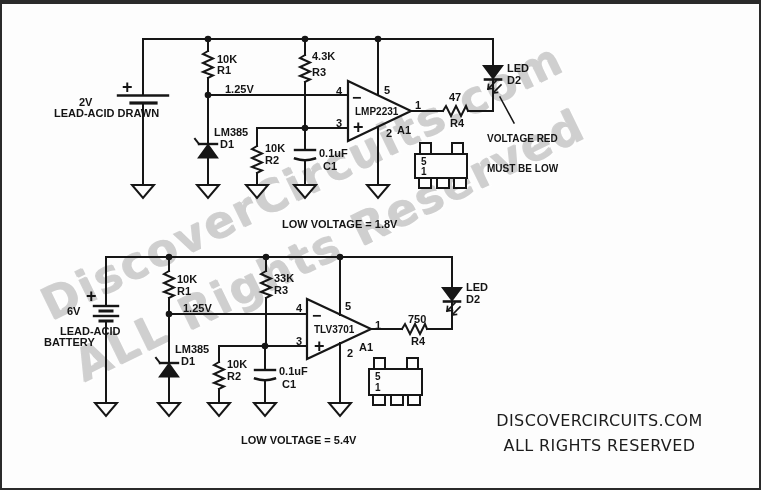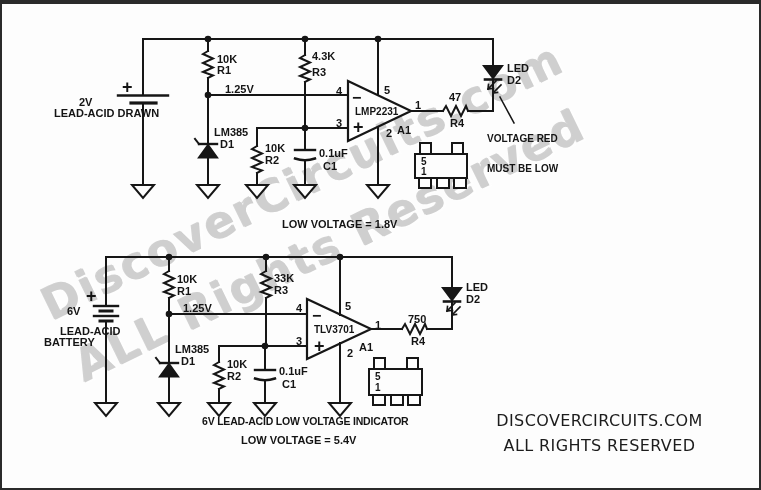--- a/index.html
+++ b/index.html
@@ -282,20 +282,19 @@
   <span class="sym" style="left:312px;top:307px;font-size:16px;">−</span>
   <span class="sym" style="left:314px;top:336px;font-size:18px;">+</span>
   <span class="L10" style="left:314px;top:324px;">TLV3701</span>
   <span class="L" style="left:359px;top:341px;">A1</span>
   <span class="L" style="left:408px;top:313px;">750</span>
   <span class="L" style="left:411px;top:335px;">R4</span>
   <span class="L" style="left:466px;top:281px;">LED</span>
   <span class="L" style="left:466px;top:293px;">D2</span>
   <span class="L10" style="left:375px;top:371px;">5</span>
   <span class="L10" style="left:375px;top:382px;">1</span>
-  <span class="cap" style="left:202px;top:415px;">6V LEAD-ACID LOW VOLTAGE INDICATOR</span>
   <span class="L" style="left:241px;top:434px;">LOW VOLTAGE = 5.4V</span>
 
   <div class="cred" style="left:452px;top:411px;position:absolute;">DISCOVERCIRCUITS.COM</div>
   <div class="cred" style="left:452px;top:436px;position:absolute;">ALL RIGHTS RESERVED</div>
 
   <div id="border"></div>
 </div>
 
 </body></html>

